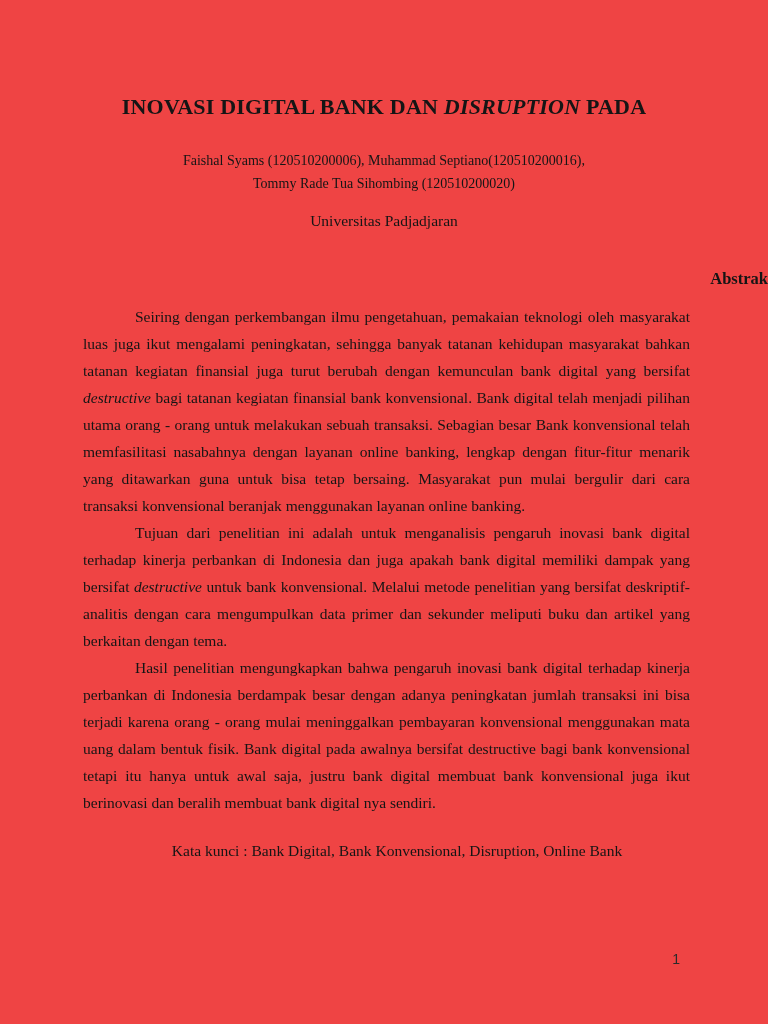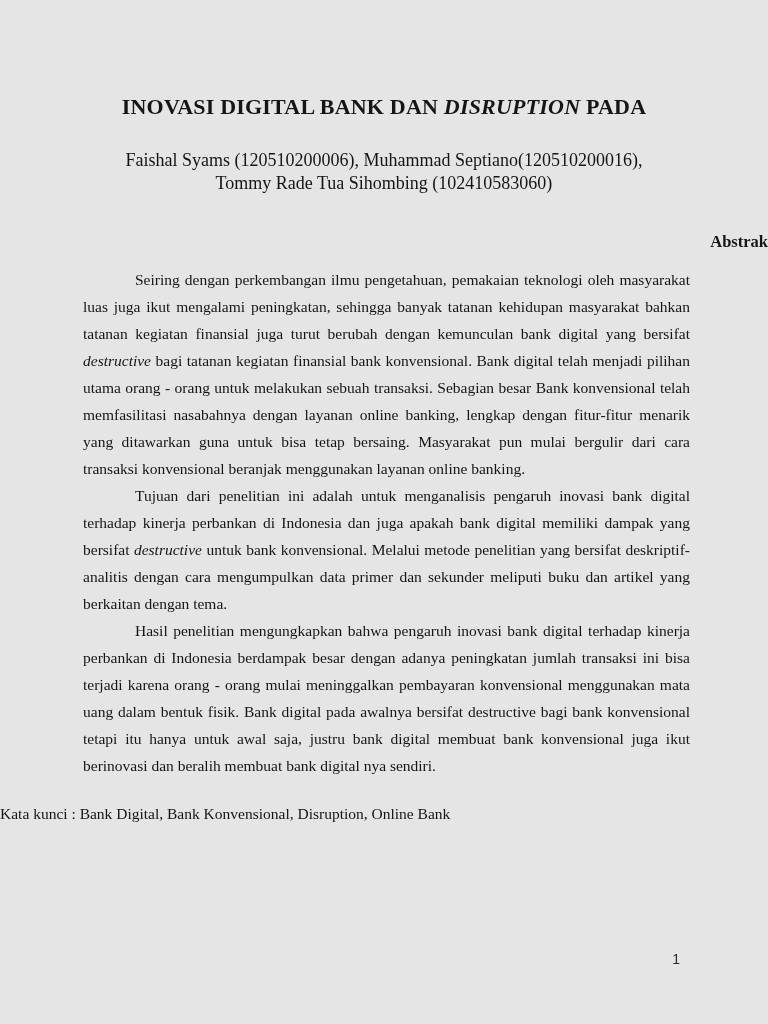--- a/index.html
+++ b/index.html
@@ -1,37 +1,37 @@
 <!DOCTYPE html>
 <html><head>
 <meta charset="utf-8">
 <style>
   html, body { margin: 0; padding: 0; background: #ffffff; }
   .page {
     position: relative;
     width: 768px;
     height: 1024px;
-    background: #e5e5e5;
+    background: #ef4444;
     color: #151515;
     font-family: "Liberation Serif", serif;
     overflow: hidden;
   }
   .doc-title {
     margin: 84px 40px 0;
     text-align: center;
     font-weight: 700;
     font-size: 22px;
     line-height: 45px;
     letter-spacing: 0.2px;
   }
   .doc-title .italic { font-style: italic; }
   .authors {
     margin-top: 20px;
     text-align: center;
-    font-size: 18px;
+    font-size: 14px;
     line-height: 23px;
   }
   .affiliation {
     margin-top: 14px;
     text-align: center;
     font-size: 15.5px;
     line-height: 23px;
   }
   .abstract-heading {
     margin-top: 36px;
@@ -47,45 +47,47 @@
   .body-paragraph {
     margin: 0;
     font-size: 15.5px;
     line-height: 27px;
     text-align: justify;
     text-indent: 52px;
   }
   .body-paragraph em { }
   .keywords {
     margin-top: 23px;
-    text-align: left;
+    text-align: center;
     font-size: 15.5px;
     line-height: 23px;
+    padding-left: 26px;
   }
   .page-number {
     position: absolute;
     top: 951px;
     right: 88px;
     font-size: 14px;
     color: #2b2b2b;
     font-family: "Liberation Sans", sans-serif;
   }
 </style>
 </head>
 <body>
 
 <div class="page">
 
   <h1 class="doc-title"><span>INOVASI DIGITAL BANK DAN </span><span class="italic">DISRUPTION</span><span> PADA</span><br></h1>
 
   <div class="authors">
     <div>Faishal Syams (120510200006), Muhammad Septiano(120510200016),</div>
-    <div>Tommy Rade Tua Sihombing (102410583060)</div>
+    <div>Tommy Rade Tua Sihombing (120510200020)</div>
   </div>
 
+  <div class="affiliation">Universitas Padjadjaran</div>
 
   <div class="abstract-heading">Abstrak</div>
 
   <div class="abstract-body">
       <p class="body-paragraph"><span>Seiring dengan perkembangan ilmu pengetahuan, pemakaian teknologi oleh masyarakat luas juga ikut mengalami peningkatan, sehingga banyak tatanan kehidupan masyarakat bahkan tatanan kegiatan finansial juga turut berubah dengan kemunculan bank digital yang bersifat </span><em>destructive</em><span> bagi tatanan kegiatan finansial bank konvensional. Bank digital telah menjadi pilihan utama orang - orang untuk melakukan sebuah transaksi. Sebagian besar Bank konvensional telah memfasilitasi nasabahnya dengan layanan online banking, lengkap dengan fitur-fitur menarik yang ditawarkan guna untuk bisa tetap bersaing. Masyarakat pun mulai bergulir dari cara transaksi konvensional beranjak menggunakan layanan online banking.</span></p>
       <p class="body-paragraph"><span>Tujuan dari penelitian ini adalah untuk menganalisis pengaruh inovasi bank digital terhadap kinerja perbankan di Indonesia dan juga apakah bank digital memiliki dampak yang bersifat </span><em>destructive</em><span> untuk bank konvensional. Melalui metode penelitian yang bersifat deskriptif-analitis dengan cara mengumpulkan data primer dan sekunder meliputi buku dan artikel yang berkaitan dengan tema.</span></p>
       <p class="body-paragraph"><span>Hasil penelitian mengungkapkan bahwa pengaruh inovasi bank digital terhadap kinerja perbankan di Indonesia berdampak besar dengan adanya peningkatan jumlah transaksi ini bisa terjadi karena orang - orang mulai meninggalkan pembayaran konvensional menggunakan mata uang dalam bentuk fisik. Bank digital pada awalnya bersifat destructive bagi bank konvensional tetapi itu hanya untuk awal saja, justru bank digital membuat bank konvensional juga ikut berinovasi dan beralih membuat bank digital nya sendiri.</span></p>
     </div>
 
   <div class="keywords">Kata kunci : Bank Digital, Bank Konvensional, Disruption, Online Bank</div>

